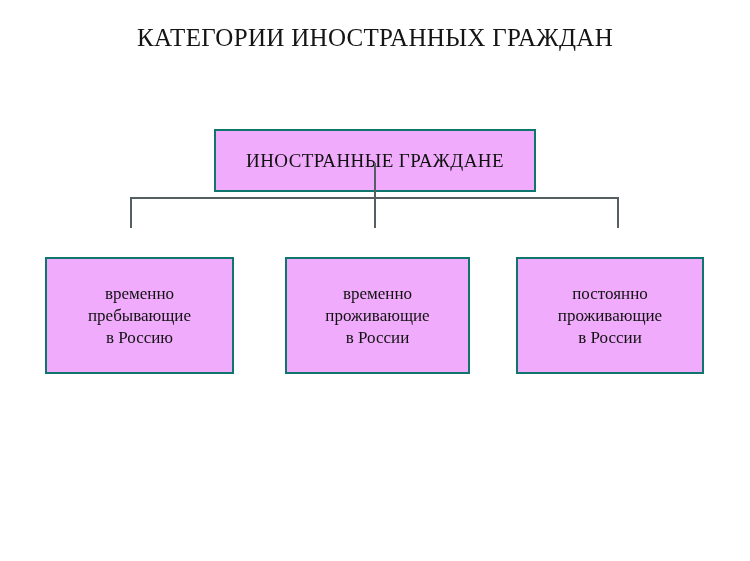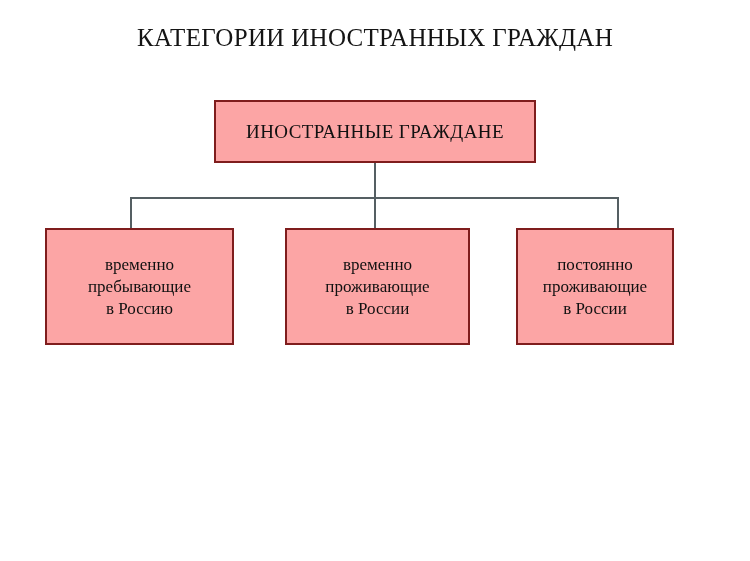--- a/index.html
+++ b/index.html
@@ -27,46 +27,47 @@
     font-size: 25px;
     line-height: 32px;
     letter-spacing: 0.3px;
     color: #141414;
     font-family: "Liberation Serif", "DejaVu Serif", serif;
     white-space: nowrap;
   }
   .node {
     position: absolute;
     box-sizing: border-box;
-    background: #fca5a5;
-    border: 2px solid #7f1d1d;
+    background: #f0abfc;
+    border: 2px solid #0f766e;
     display: flex;
     align-items: center;
     justify-content: center;
     text-align: center;
     color: #111111;
     font-family: "Liberation Serif", "DejaVu Serif", serif;
+    margin-top: 29px;
   }
   #node-root {
     left: 214px;
     top: 100px;
     width: 322px;
     height: 63px;
     font-size: 19px;
     letter-spacing: 0.4px;
   }
   .node-child {
     top: 228px;
     height: 117px;
     font-size: 17px;
     line-height: 22px;
   }
   #node-child-0 { left: 45px;  width: 189px; }
   #node-child-1 { left: 285px; width: 185px; }
-  #node-child-2 { left: 516px; width: 158px; }
+  #node-child-2 { left: 516px; width: 188px; }
   .node-label {
     display: block;
     white-space: pre-line;
   }
   .connector {
     position: absolute;
     background: #555f63;
   }
   .conn-v { width: 2px; }
   .conn-h { height: 2px; }

